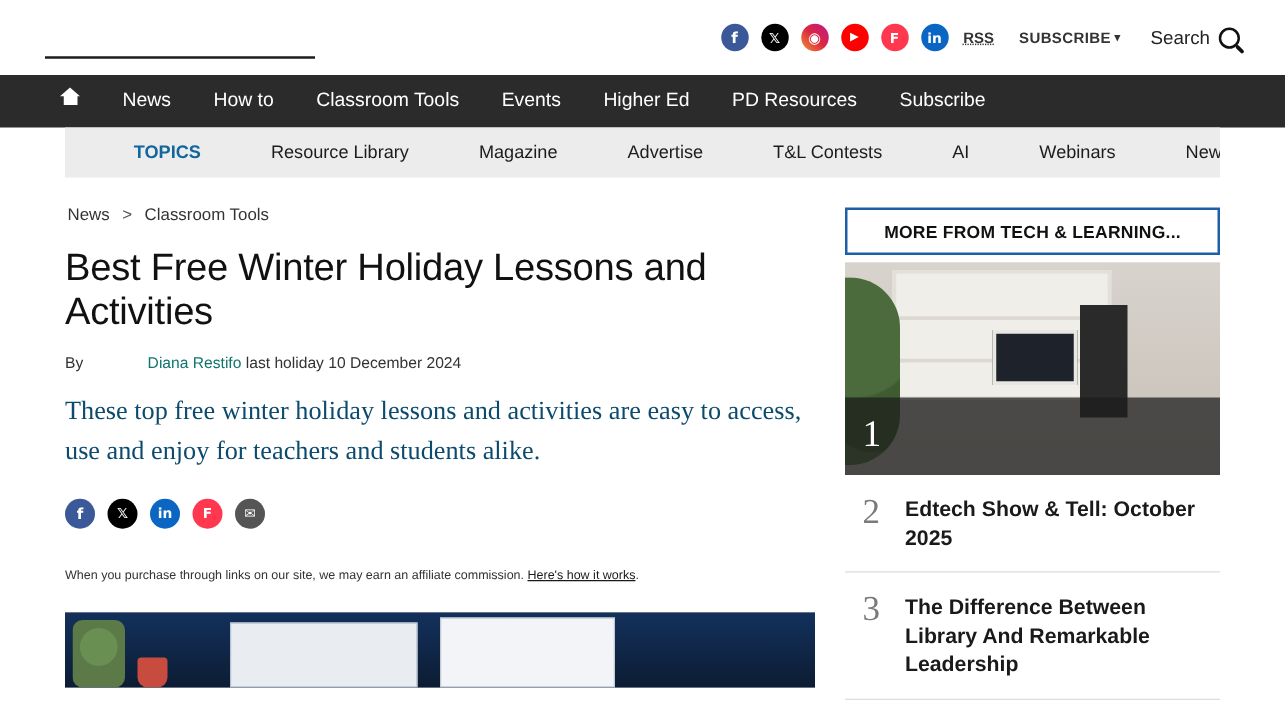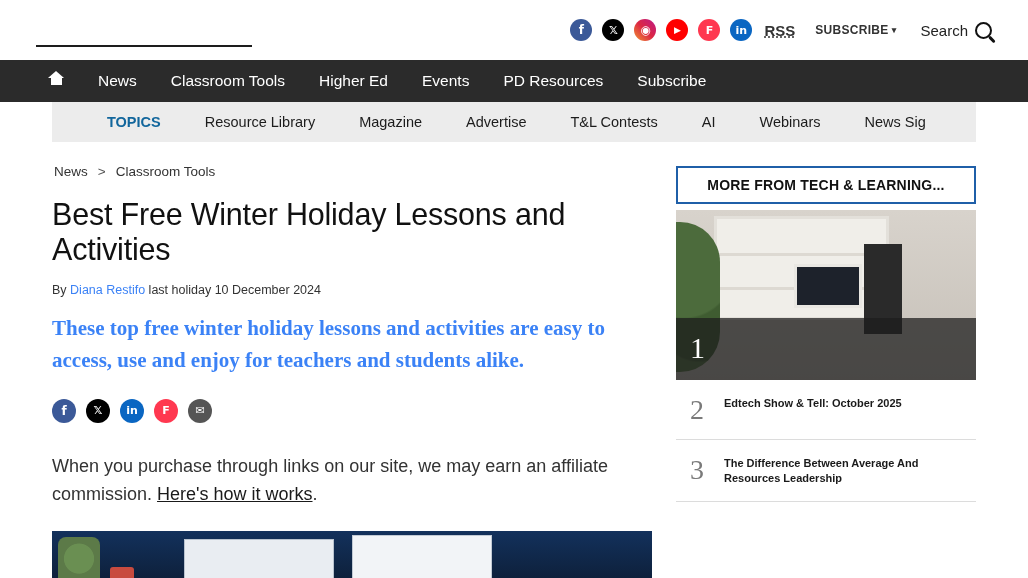--- a/index.html
+++ b/index.html
@@ -58,21 +58,21 @@
     color: #fff; font-size: 12px; font-weight: bold;
     font-family: "DejaVu Sans", sans-serif;
   }
   .soc.fb { background: #3b5998; }
   .soc.x  { background: #000; font-size: 11px; }
   .soc.ig { background: linear-gradient(45deg,#f09433,#dc2743,#bc1888); }
   .soc.yt { background: #ff0000; font-size: 9px; }
   .soc.fl { background: #ff3850; font-size: 11px; }
   .soc.li { background: #0a66c2; font-size: 11px; }
   .rss {
-    font-size: 15px; font-weight: bold; color: #333;
+    font-size: 12px; font-weight: bold; color: #333;
     text-decoration: underline; text-decoration-style: dotted;
     margin: 0 4px 0 2px;
   }
   .subscribe-btn {
     font-size: 12px; font-weight: bold; color: #333;
     letter-spacing: 0.3px; cursor: pointer;
     display: flex; align-items: center; gap: 3px;
     margin-left: 6px;
   }
   .caret { font-size: 9px; }
@@ -121,21 +121,21 @@
 
   
   .nav-topics {
     background: #ececec;
     height: 40px;
     display: flex;
     align-items: center;
     padding: 0 0 0 55px;
     margin: 0 52px 0 52px;
     width: 924px;
-    gap: 0;
+    gap: 12px;
     overflow: hidden;
   }
   .nav-topics a {
     color: #1c1c1c; text-decoration: none;
     font-size: 14.5px; padding: 0 22px;
     white-space: nowrap;
   }
   .nav-topics a.topics-label { color: #12669c; font-weight: bold; padding-left: 0; }
 
   
@@ -160,46 +160,46 @@
     line-height: 1.15;
     font-weight: normal;
     color: #111;
     margin: 18px 0 0 0;
     letter-spacing: -0.2px;
   }
   .byline {
     font-size: 12.5px; color: #333;
     margin: 16px 0 0 0;
   }
-  .byline a { color: #3b82f6; text-decoration: none; }
+  .byline a { color: #0f766e; text-decoration: none; margin-left: 48px; }
   .standfirst {
     font-family: "Liberation Serif", serif;
     font-size: 21px;
     line-height: 1.52;
-    color: #3b82f6;
+    color: #0c4a6e;
     margin: 16px 0 0 0;
-    font-weight: bold;
+    font-weight: normal;
   }
   .share-row {
     display: flex; gap: 10px; margin: 22px 0 0 0;
   }
   .share {
     width: 24px; height: 24px; border-radius: 50%;
     display: inline-flex; align-items: center; justify-content: center;
     color: #fff; font-size: 12px; font-weight: bold;
     font-family: "DejaVu Sans", sans-serif;
   }
   .share.fb { background: #3b5998; }
   .share.x  { background: #000; font-size: 11px; }
   .share.li { background: #0a66c2; font-size: 11px; }
   .share.fl { background: #ff3850; font-size: 11px; }
   .share.em { background: #555; font-size: 11px; }
 
   .affiliate {
-    font-size: 18px; color: #333;
+    font-size: 10px; color: #333;
     line-height: 1.55;
     margin: 30px 0 0 0;
     max-width: 600px;
   }
   .affiliate a { color: #1a1a1a; text-decoration: underline; }
 
   .hero-img {
     margin-top: 22px;
     width: 600px; height: 60px;
     background: #0b1d3a;
@@ -297,21 +297,21 @@
     display: flex; gap: 16px; align-items: flex-start;
     padding: 16px 4px 15px 10px;
     border-bottom: 1px solid #dcdcdc;
   }
   .rank-item:first-of-type { border-top: 1px solid #dcdcdc; }
   .rank-item .num {
     font-size: 28px; color: #7a7a7a; font-family: "Liberation Serif", serif;
     line-height: 1; width: 22px; text-align: center; flex: none;
   }
   .rank-item .ttl {
-    font-size: 11px; font-weight: bold; color: #1a1a1a; line-height: 1.36;
+    font-size: 17px; font-weight: bold; color: #1a1a1a; line-height: 1.36;
   }
 </style>
 </head>
 <body>
 
 <div class="page">
 
   <div class="masthead">
     <div class="logo-underline"></div>
 
@@ -330,23 +330,24 @@
       <span class="search-box">
         <span class="lbl">Search</span>
         <span class="mag"></span>
       </span>
     </div>
   </div>
 
   <div class="nav-primary">
     <a href="#" class="home"><span class="home-icon"></span></a>
     <a href="#">News</a>
+    <a href="#">How to</a>
     <a href="#">Classroom Tools</a>
+    <a href="#">Events</a>
     <a href="#">Higher Ed</a>
-    <a href="#">Events</a>
     <a href="#">PD Resources</a>
     <a href="#">Subscribe</a>
   </div>
 
   <div class="nav-topics">
     <a href="#" class="topics-label">TOPICS</a>
     <a href="#">Resource Library</a>
     <a href="#">Magazine</a>
     <a href="#">Advertise</a>
     <a href="#">T&amp;L Contests</a>
@@ -411,18 +412,18 @@
           <div class="num">1</div>
         </div>
       </div>
 
       <div class="rank-item">
         <div class="num">2</div>
         <div class="ttl">Edtech Show &amp; Tell: October 2025</div>
       </div>
       <div class="rank-item">
         <div class="num">3</div>
-        <div class="ttl">The Difference Between Average And Resources Leadership</div>
+        <div class="ttl">The Difference Between Library And Remarkable Leadership</div>
       </div>
     </div>
 
   </div>
 </div>
 
 </body></html>

